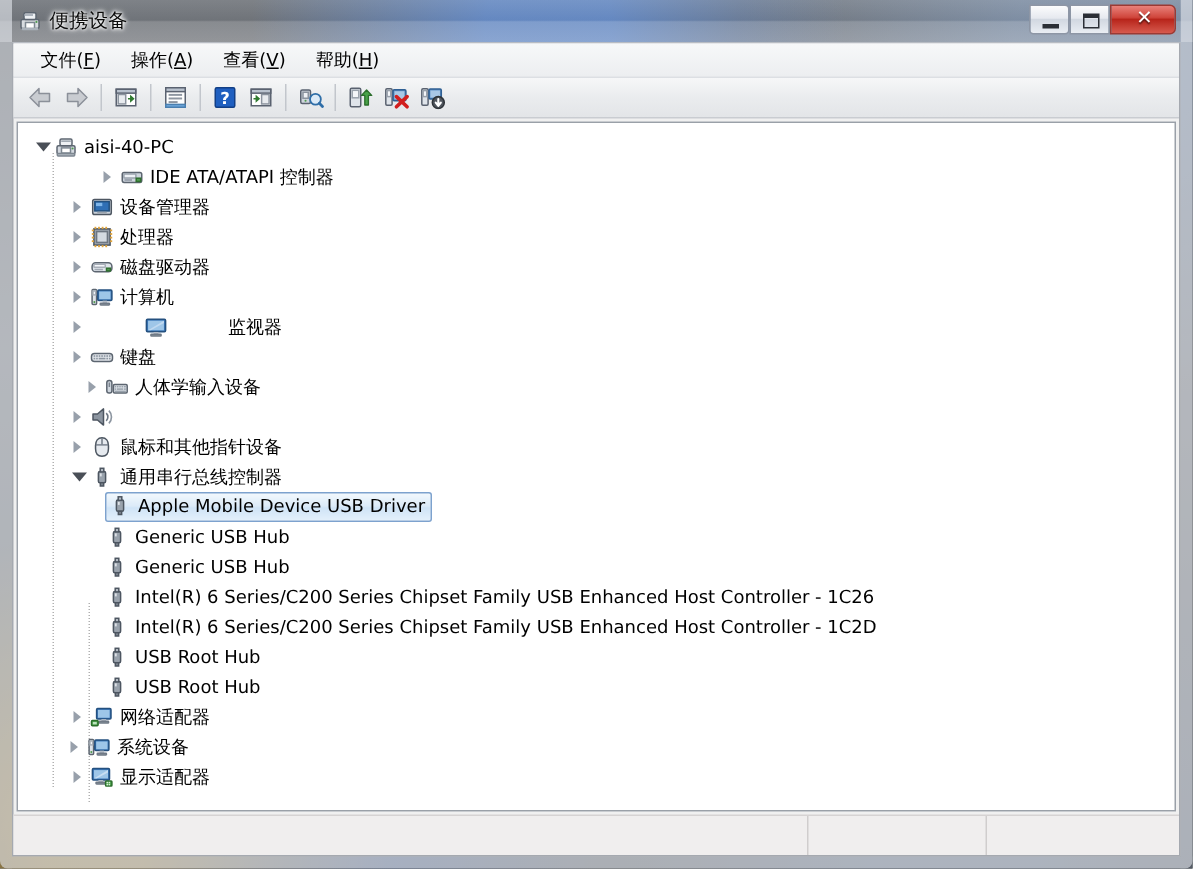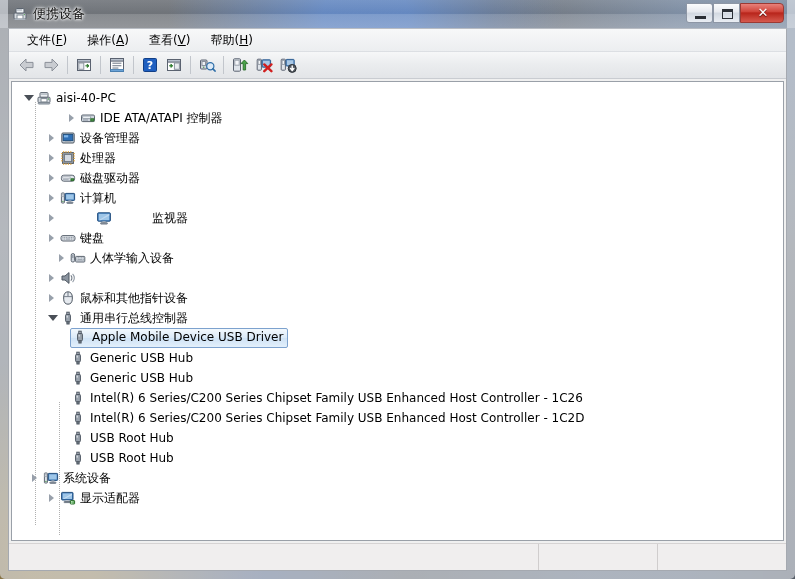--- a/index.html
+++ b/index.html
@@ -590,22 +590,39 @@
             <svg width="16" height="16" viewBox="0 0 16 16">
               <rect x="5.6" y="4.4" width="4.8" height="7.4" rx="1" fill="#9aa3ad" stroke="#4d5661"></rect>
               <rect x="6.8" y="2.2" width="2.4" height="2.4" fill="#b6bdc6" stroke="#4d5661"></rect>
               <rect x="6.9" y="11.8" width="2.2" height="2.2" fill="#7f8892" stroke="#4d5661"></rect>
               <rect x="6.6" y="5.6" width="1.2" height="2" fill="#dfe3e8"></rect>
             </svg>
           </span>
           <span class="lbl">USB Root Hub</span>
         </div>
 
-
-        <div class="row" style="padding-left:17px;">
+        <div class="row" style="padding-left:34px;">
+
+          <span class="tw">
+              <span class="tri"></span>
+            </span>
+          <span class="ico">
+            <svg width="16" height="16" viewBox="0 0 16 16">
+              <rect x="4.4" y="2.4" width="9.6" height="7" rx="0.7" fill="#3b77b8" stroke="#24507f"></rect>
+              <rect x="5.3" y="3.3" width="7.8" height="5.2" fill="#9ec6e8"></rect>
+              <rect x="7.6" y="9.4" width="3.2" height="1.5" fill="#b4bcc6"></rect>
+              <rect x="6" y="10.9" width="6.4" height="1.1" rx="0.4" fill="#97a0ab" stroke="#6f7985"></rect>
+              <rect x="1" y="10.4" width="4.4" height="3.4" rx="0.6" fill="#49a349" stroke="#2c6e2c"></rect>
+              <rect x="1.9" y="11.3" width="2.6" height="1.6" fill="#bfe3bf"></rect>
+            </svg>
+          </span>
+          <span class="lbl">网络适配器</span>
+        </div>
+
+        <div class="row" style="padding-left:32px;">
 
           <span class="tw">
               <span class="tri"></span>
             </span>
           <span class="ico">
             <svg width="16" height="16" viewBox="0 0 16 16">
               <rect x="1.4" y="3" width="3" height="10" rx="0.6" fill="#dfe4ea" stroke="#5c6570"></rect>
               <rect x="2" y="4" width="1.8" height="2.6" fill="#f6f8fa" stroke="#a7aeb8"></rect>
               <circle cx="2.9" cy="11.4" r="0.7" fill="#4f9b4f"></circle>
               <rect x="5.2" y="3.4" width="9.4" height="7" rx="0.7" fill="#3b77b8" stroke="#24507f"></rect>

